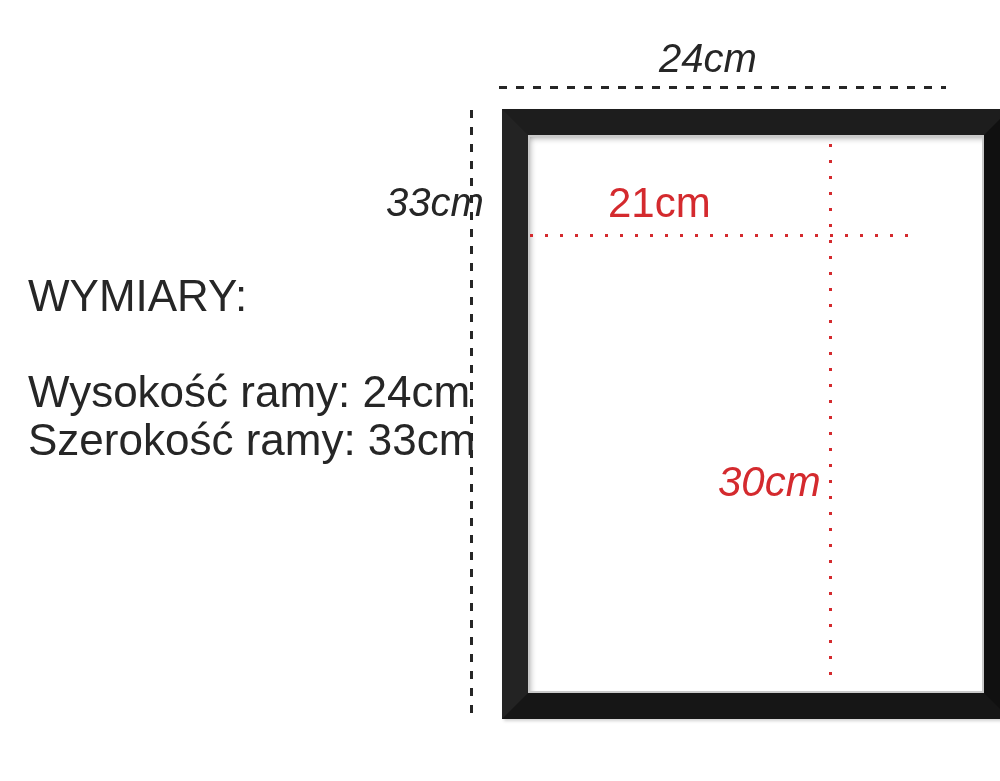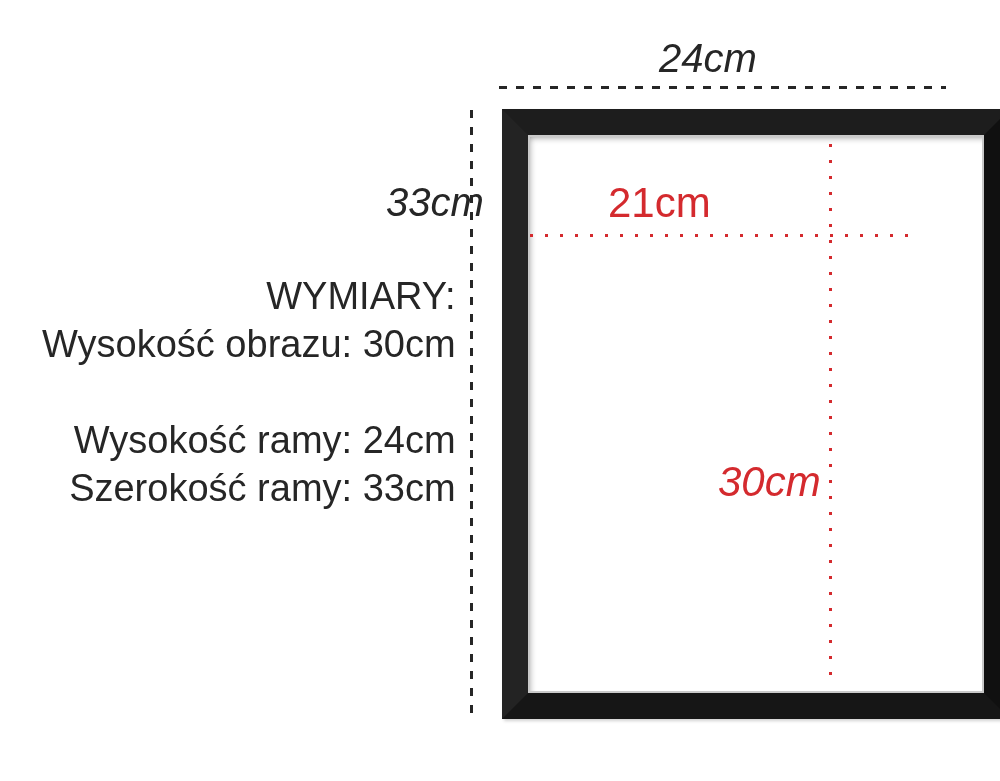--- a/index.html
+++ b/index.html
@@ -74,24 +74,23 @@
     color: var(--color-red, #d42a2e);
     font-size: 42px;
     line-height: 1;
     white-space: nowrap;
   }
   .red-label.w { left: 80px; top: 47px; }
   .red-label.h { left: 190px; top: 326px; font-style: italic; }
 
   
   .specs {
-    left: 42px; top: 272px;
+    left: 28px; top: 272px;
     color: var(--color-black, #262626);
-    font-size: 38px;
-    text-align: right;
+    font-size: 44px;
   }
   .spec-line { min-height: 48px; line-height: 48px; white-space: nowrap; }
 </style>
 </head>
 <body>
 
 <div class="canvas">
 
   <div class="abs dim-label top">24cm</div>
   <div class="abs dash-h"></div>
@@ -103,19 +102,18 @@
     <div class="mat">
       <div class="abs red-dot-h"></div>
       <div class="abs red-dot-v"></div>
       <span class="red-label w">21cm</span>
       <span class="red-label h">30cm</span>
     </div>
   </div>
 
   <div class="abs specs">
     <div class="spec-line">WYMIARY:</div>
-    <div class="spec-line">Wysokość obrazu: 30cm</div>
     <div class="spec-line"></div>
     <div class="spec-line">Wysokość ramy: 24cm</div>
     <div class="spec-line">Szerokość ramy: 33cm</div>
   </div>
 
 </div>
 
 </body></html>

